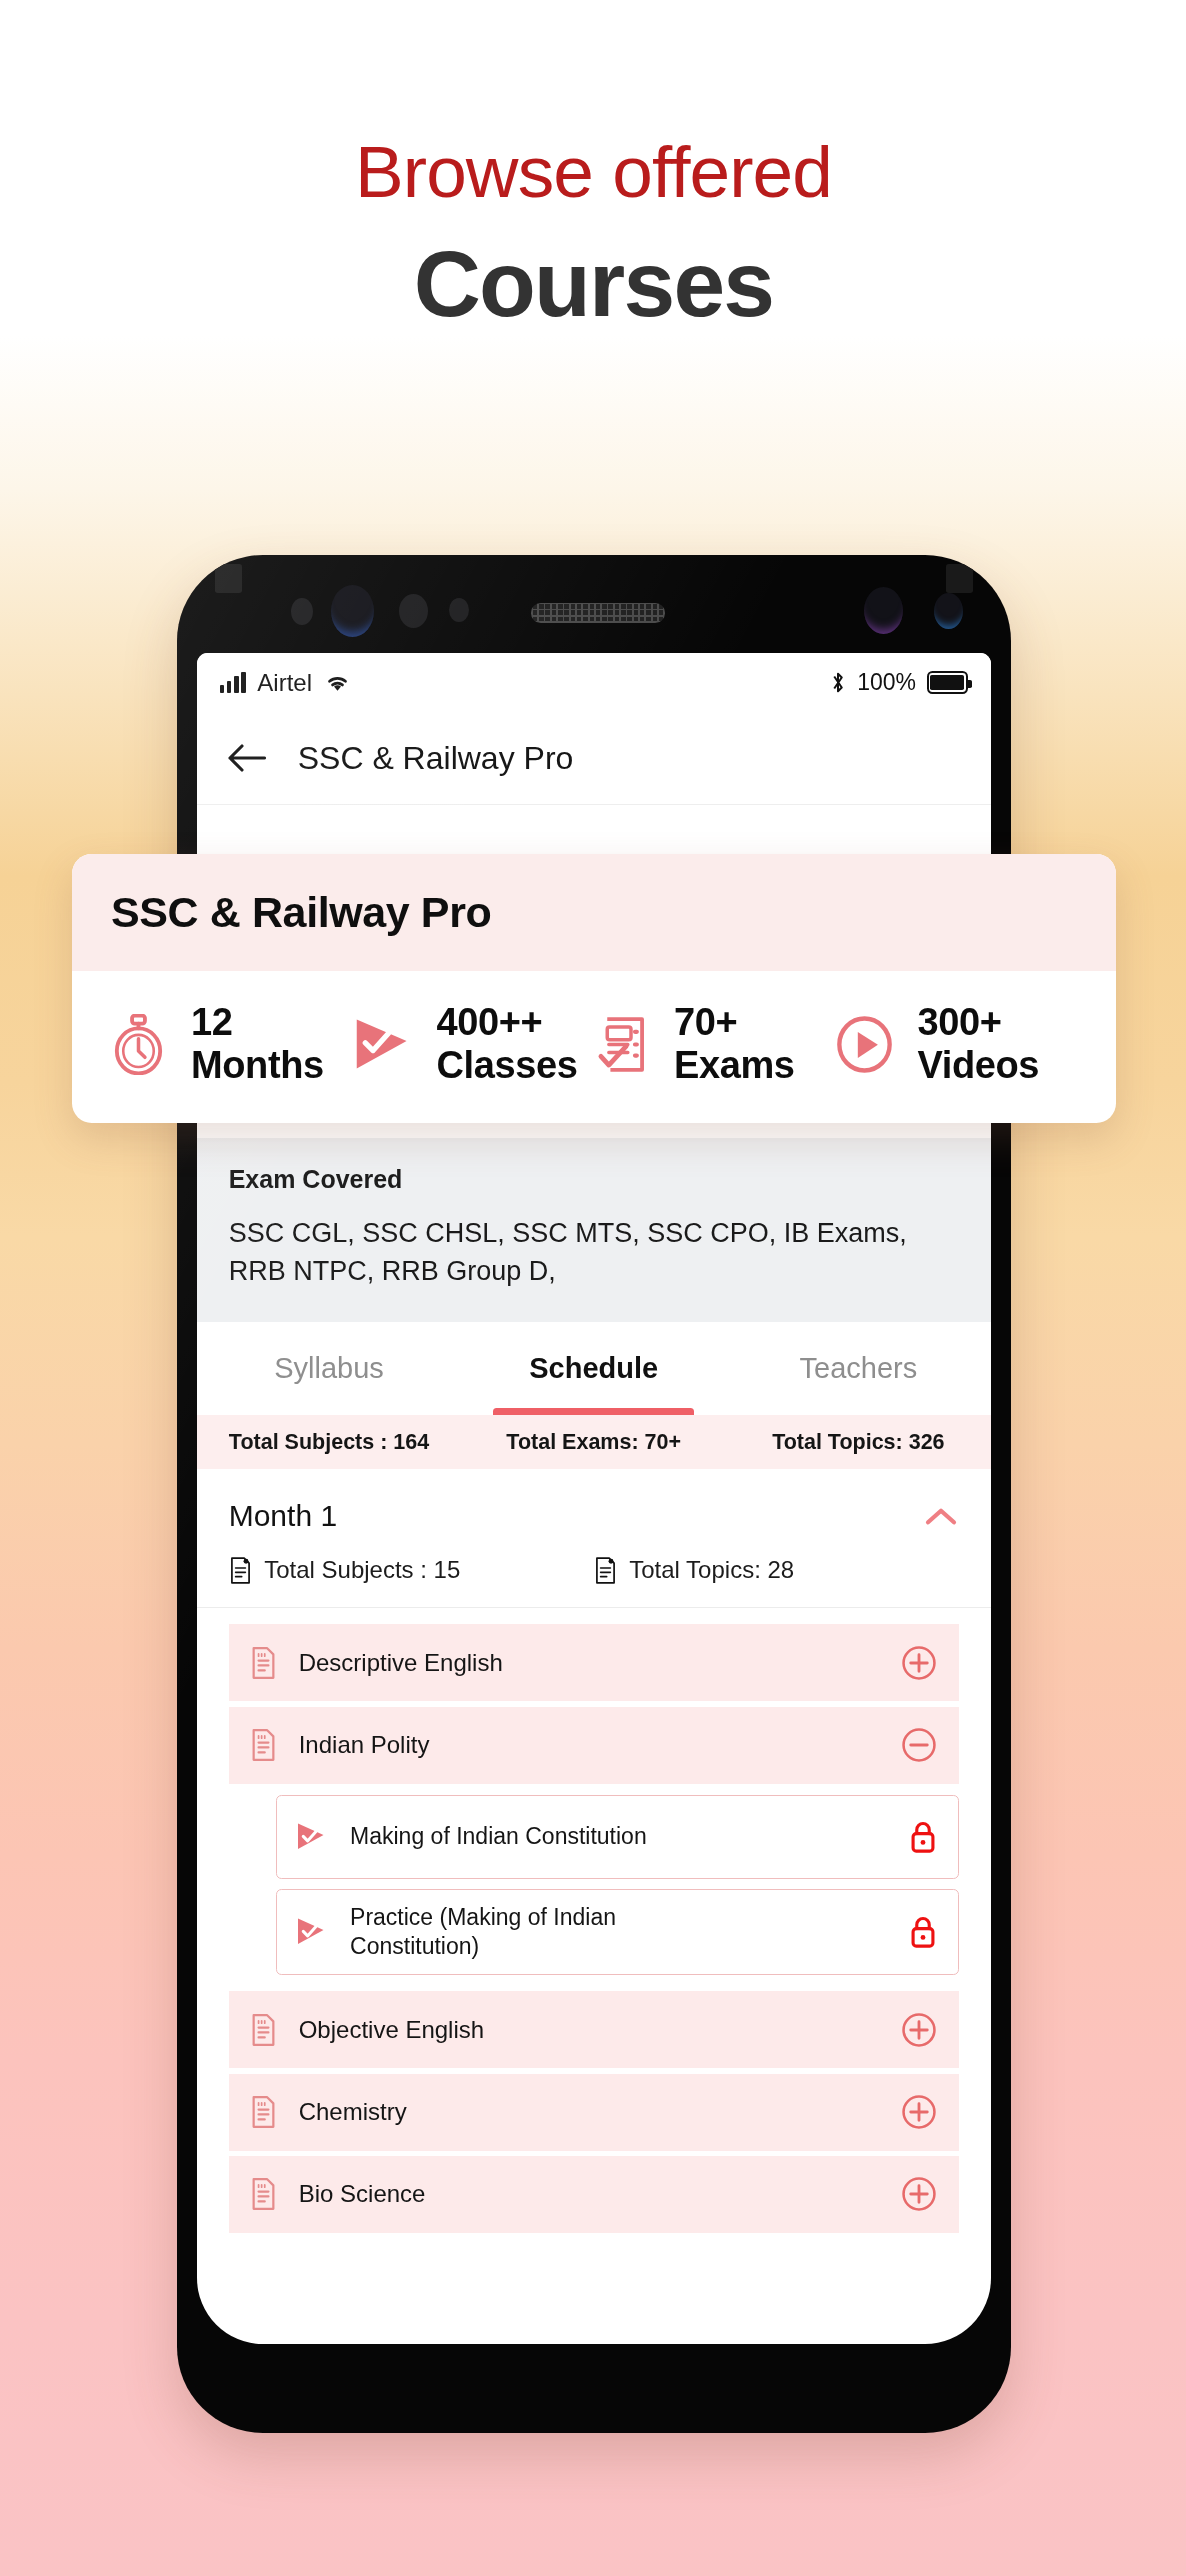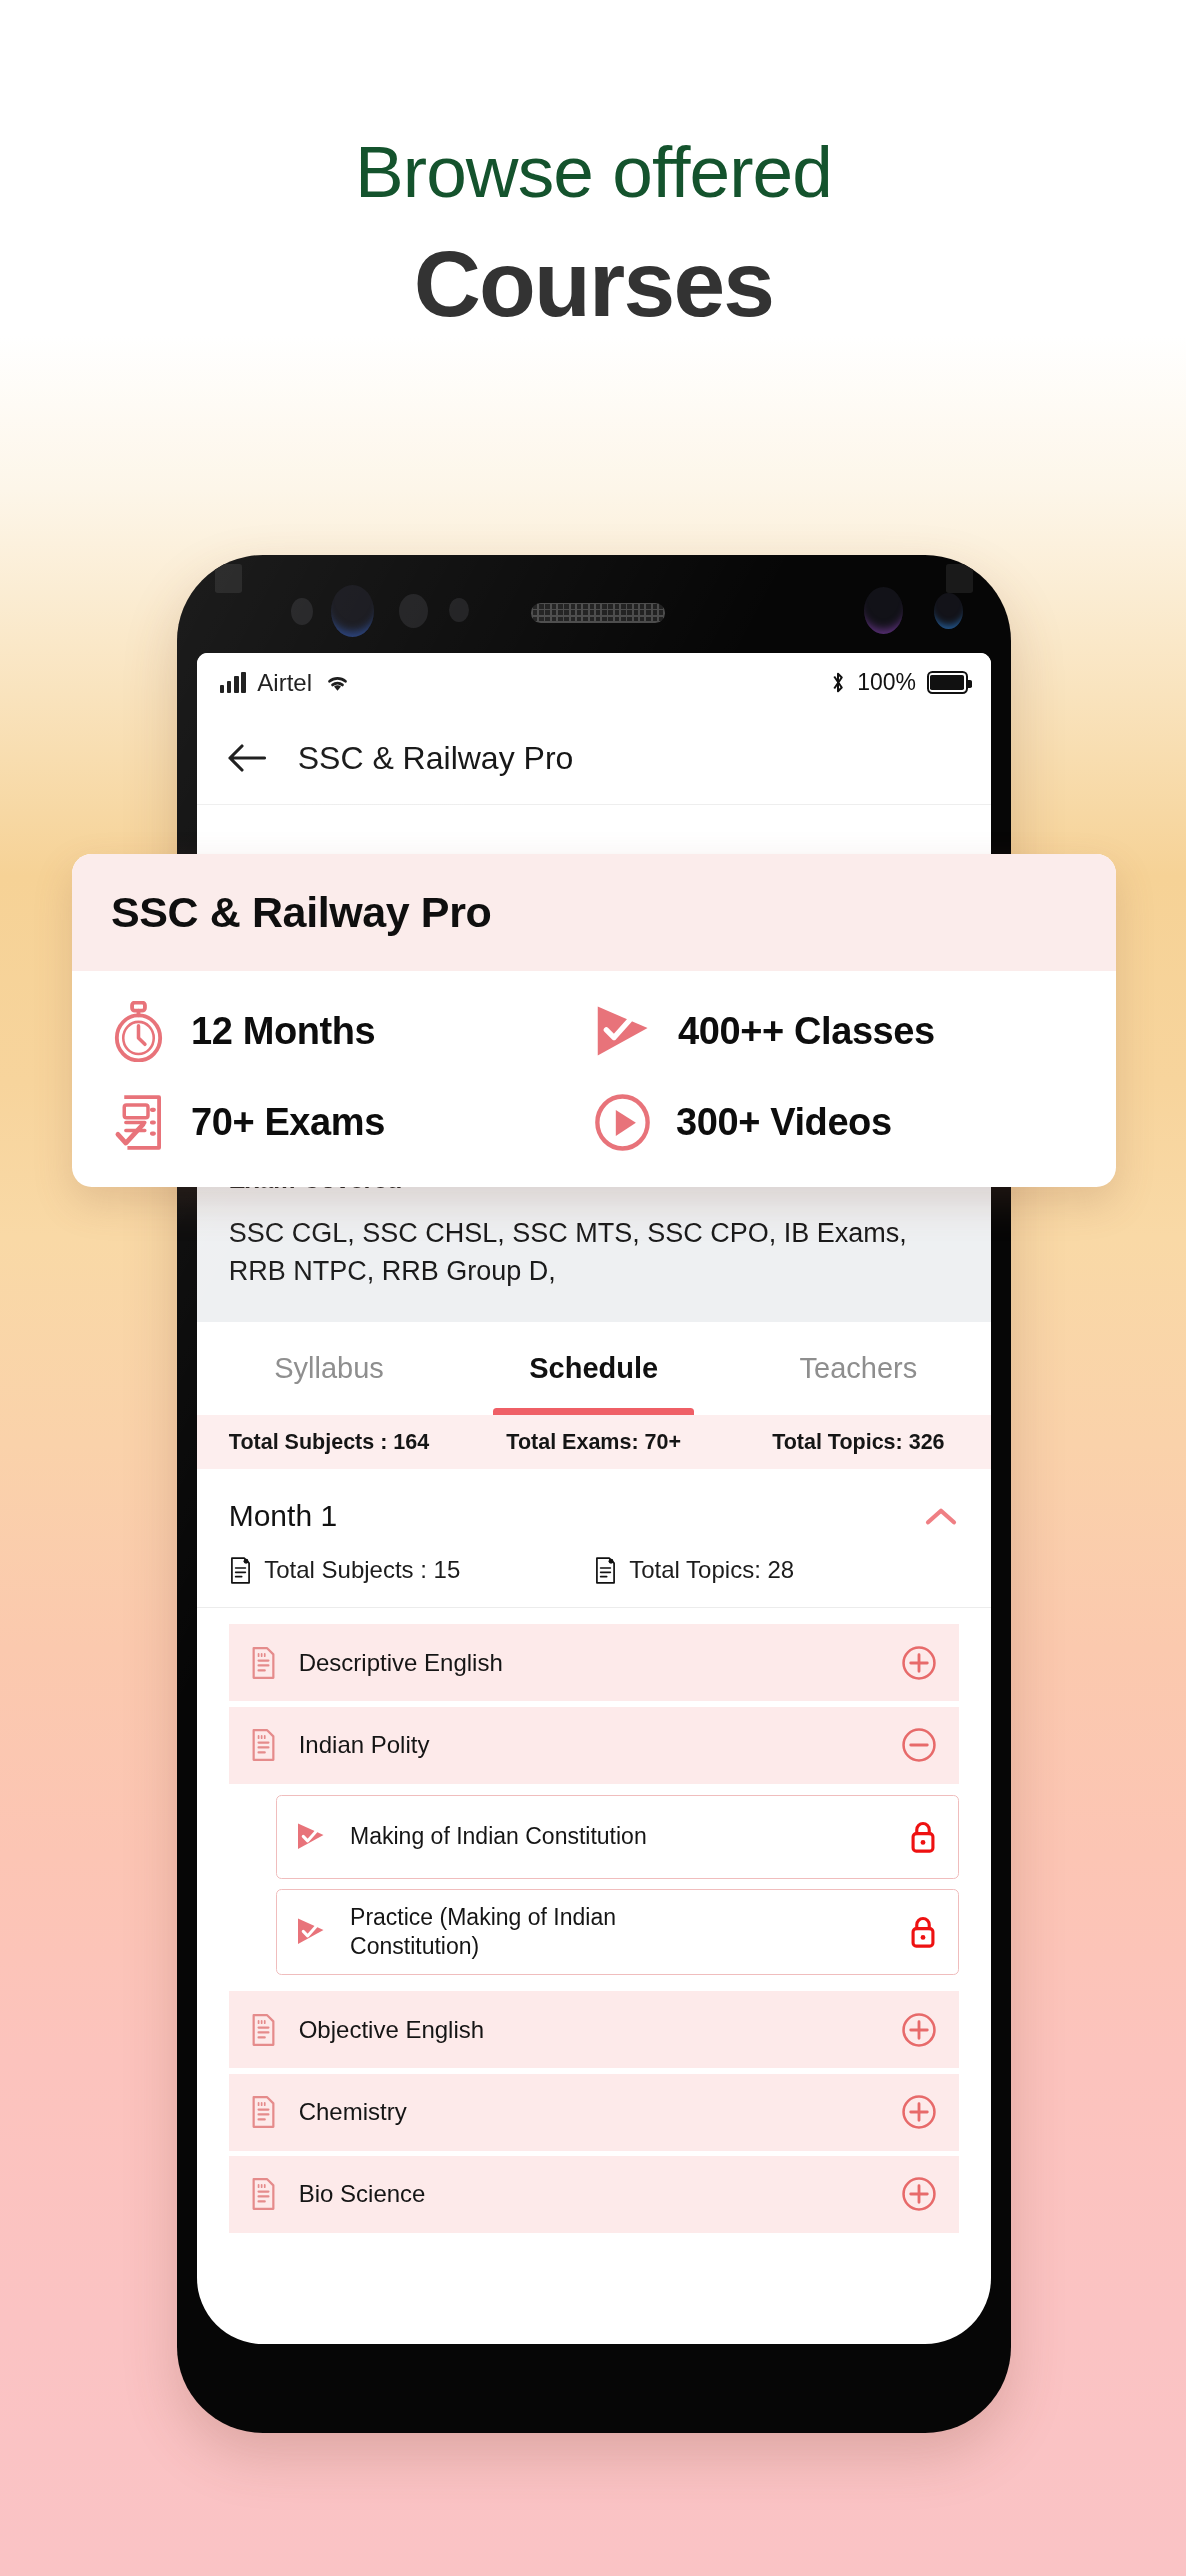--- a/index.html
+++ b/index.html
@@ -33,21 +33,21 @@
   .hero {
     position: absolute;
     top: 134px;
     left: 0;
     width: 100%;
     text-align: center;
   }
   .hero-line1 {
     font-size: 73px;
     font-weight: 400;
-    color: #14532d;
+    color: #b91c1c;
     letter-spacing: -0.9px;
     line-height: 1.05;
   }
   .hero-line2 {
     font-size: 93px;
     font-weight: 700;
     color: #333333;
     letter-spacing: -1.8px;
     line-height: 1.1;
     margin-top: 22px;
@@ -282,21 +282,21 @@
     border: 2.7px solid #eb8d92;
     border-radius: 12.5px;
     padding: 12.5px 25px;
     font-size: 29.5px;
     font-weight: 500;
     color: #e8717b;
   }
   .card-stats {
     padding: 30px 39px 36px 39px;
     display: grid;
-    grid-template-columns: 1fr 1fr;
+    grid-template-columns: 1fr 1fr 1fr 1fr;
     row-gap: 32px;
   }
   .stat { display: flex; align-items: center; gap: 25px; }
   .stat-label { font-size: 38px; font-weight: 700; color: #0d0d0d; letter-spacing: -0.4px; }
 
   svg { display: block; }
 </style>
 </head>
 <body>
 

